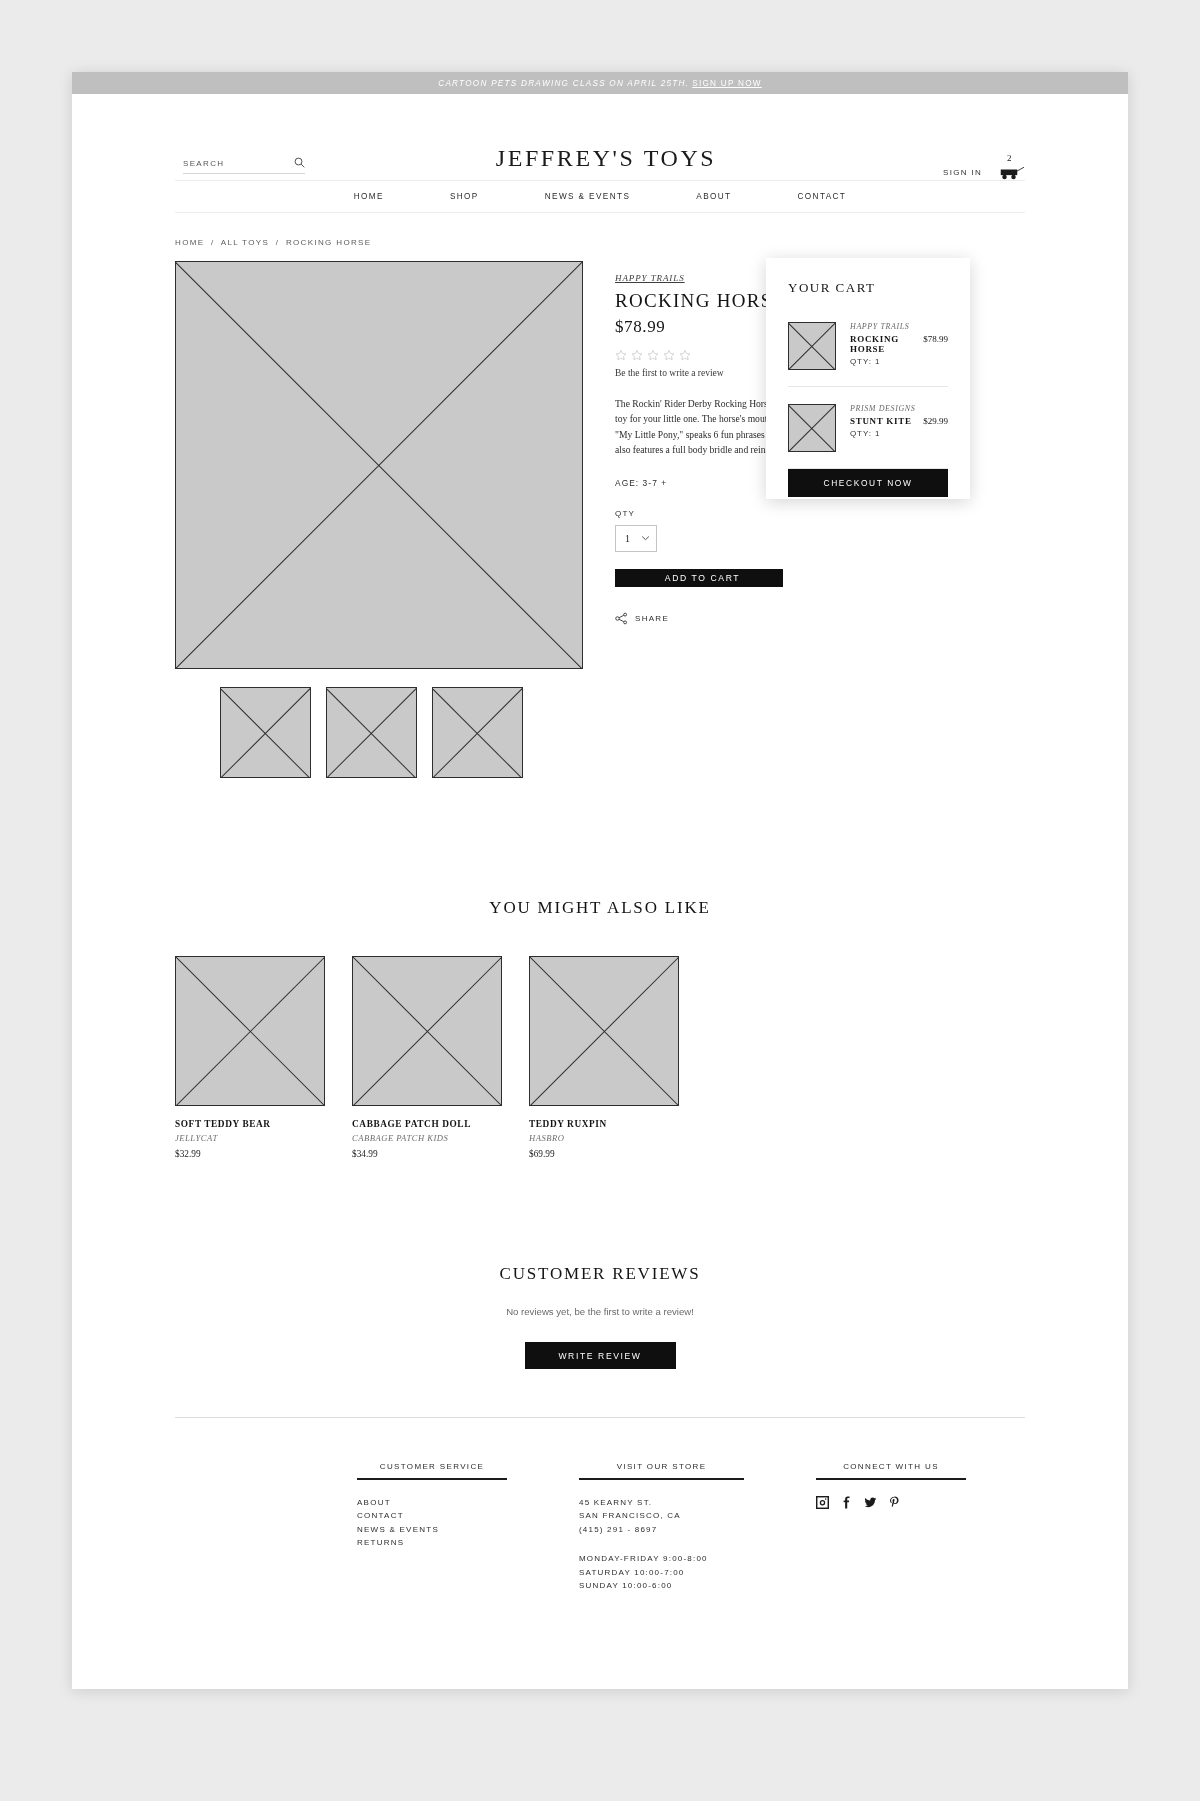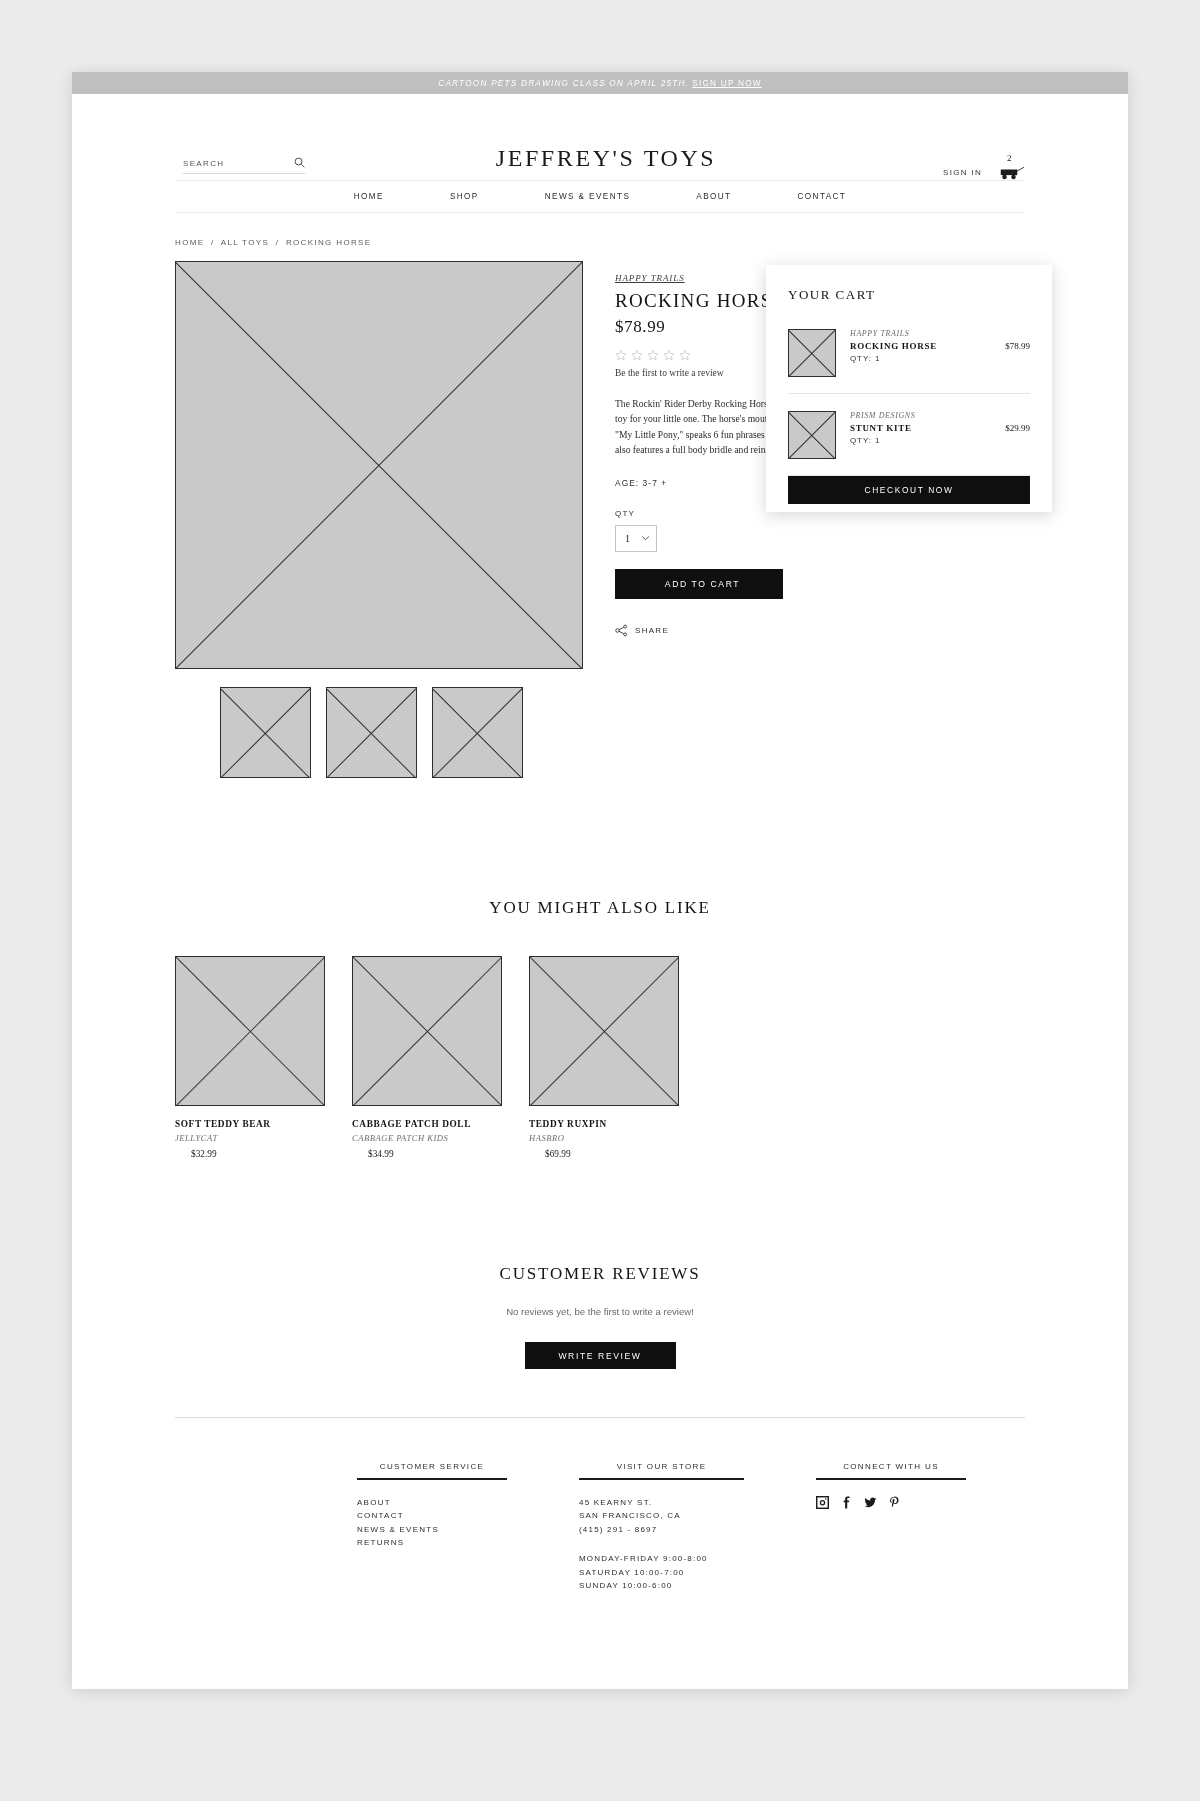--- a/index.html
+++ b/index.html
@@ -259,42 +259,42 @@
     font-family: "Liberation Sans", sans-serif;
     letter-spacing: 1.6px;
     cursor: pointer;
     display: flex;
     align-items: center;
     justify-content: center;
   }
   .add-cart-btn {
     margin-top: 17px;
     width: 168px;
-    height: 30px;
+    height: 18px;
     font-size: 8.6px;
     padding-left: 7px;
   }
   .share-row {
     margin-top: 25px;
     display: flex;
     align-items: center;
     gap: 7px;
   }
   .icon-share { width: 13px; height: 13px; display: block; }
   .share-label { font-size: 8px; letter-spacing: 1.3px; color: #2c2c2c; }
 
   
   .cart-flyout {
     position: absolute;
-    top: 193px;
+    top: 186px;
     left: 694px;
-    width: 286px;
+    width: 204px;
     background: #fff;
     box-shadow: 0 3px 16px rgba(0,0,0,0.17);
-    padding: 22px 22px 8px 22px;
+    padding: 22px 22px 2px 22px;
     z-index: 20;
   }
   .cart-heading {
     font-family: "Liberation Serif", serif;
     font-size: 13px;
     letter-spacing: 1.5px;
     color: #141414;
     margin-bottom: 19px;
   }
   .cart-line {
@@ -376,21 +376,20 @@
     font-style: italic;
     font-size: 8.6px;
     letter-spacing: 0.5px;
     color: #6d6d6d;
   }
   .related-price {
     margin-top: 6px;
     font-family: "Liberation Serif", serif;
     font-size: 9.3px;
     color: #1d1d1d;
-    margin-left: 16px;
   }
 
   
   .reviews-section { margin: 105px 103px 0 103px; text-align: center; }
   .reviews-empty {
     margin-top: 22px;
     font-size: 9.6px;
     color: #6a6a6a;
   }
   .write-review-btn {

